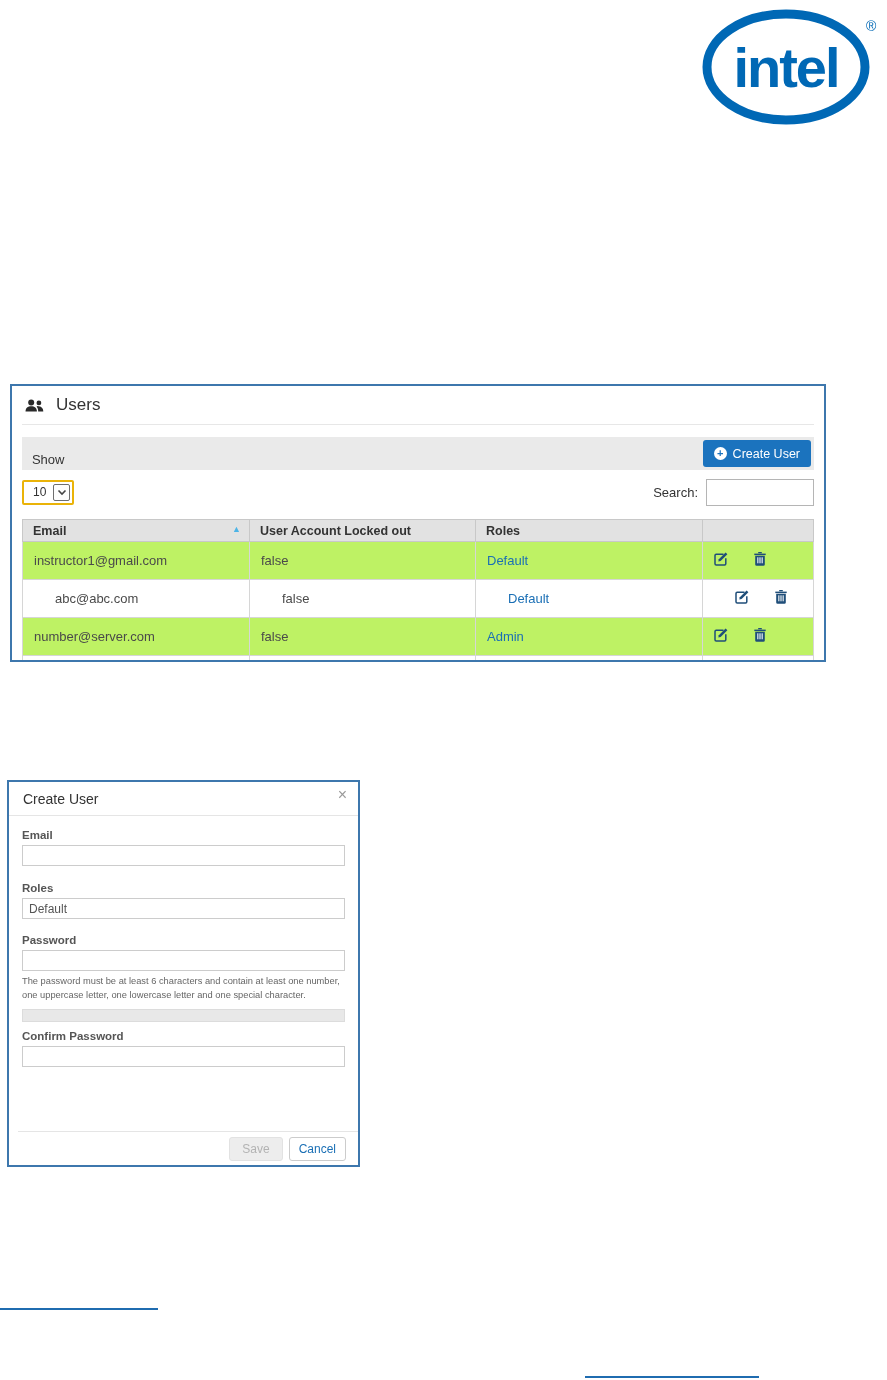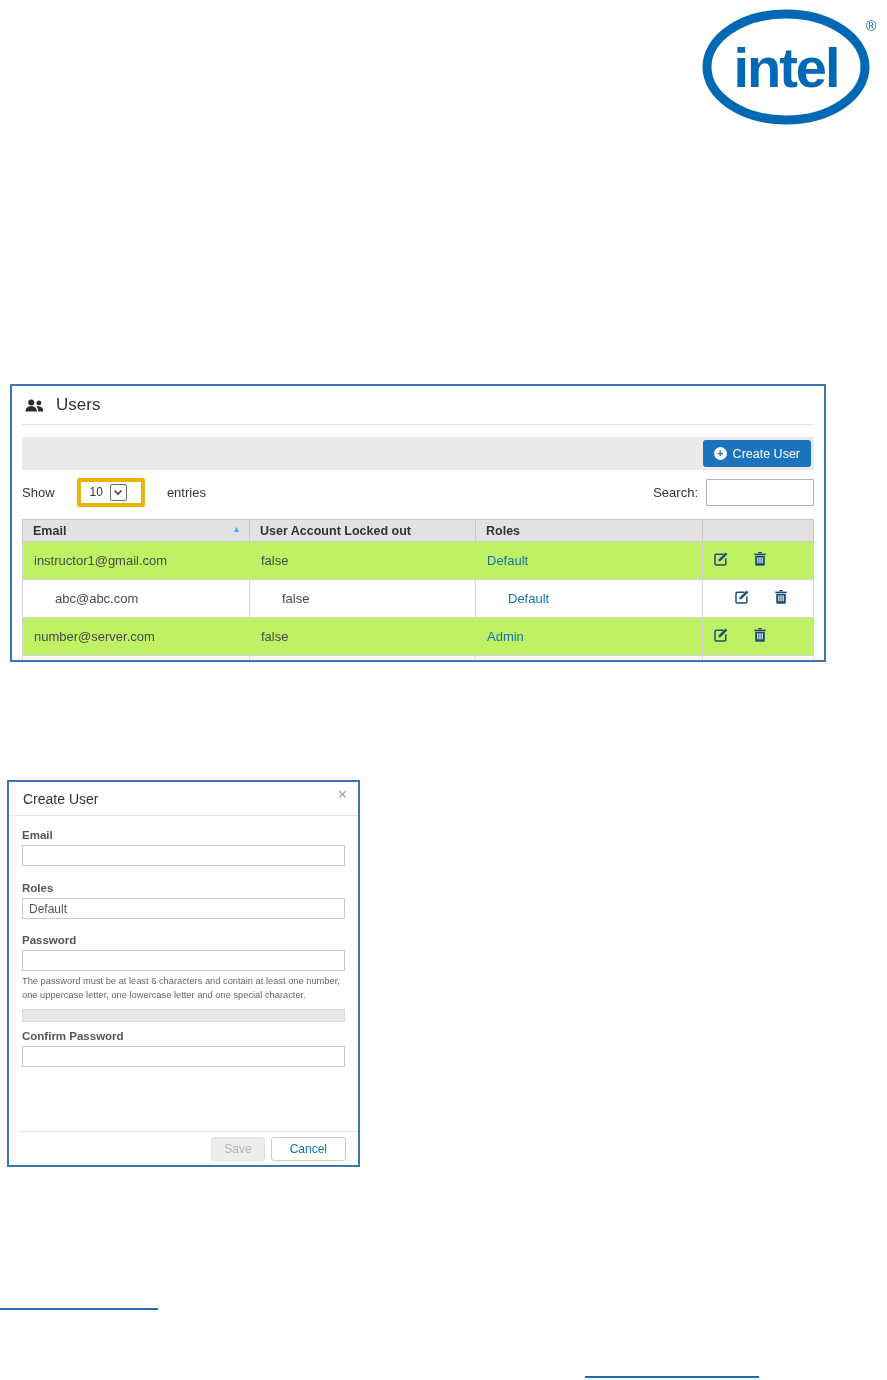--- a/index.html
+++ b/index.html
@@ -30,24 +30,24 @@
     font-family:"Liberation Sans", sans-serif;
   }
   .plus-icon {
     width:13px; height:13px; border-radius:50%; background:#fff; color:#1b73be;
     font-size:11px; line-height:12px; font-weight:bold; text-align:center; display:inline-block;
   }
   .controls {
     position:absolute; top:92px; left:10px; right:10px; height:28px;
     display:flex; justify-content:space-between; align-items:center; font-size:13px; color:#333;
   }
-  .controls-left { display:inline-flex; align-items:center; gap:22px; }
+  .controls-left { display:inline-flex; align-items:center; gap:13px;flex-direction:column; }
   .entries-select {
-    display:inline-flex; align-items:center; gap:7px; border:4px solid #eab308; border-radius:2px;
-    background:#fff; padding:2px 14px 2px 9px; font-size:12px; cursor:pointer;
+    display:inline-flex; align-items:center; gap:7px; border:2px solid #eab308; border-radius:2px;
+    background:#fff; padding:2px 2px 2px 9px; font-size:12px; cursor:pointer;
   }
   .chev-box {
     width:17px; height:17px; border:1px solid #6e6e6e; border-radius:2px; background:#fdfdfd;
     display:inline-flex; align-items:center; justify-content:center;
   }
   .controls-right { display:inline-flex; align-items:center; gap:8px; }
   .search-input { width:108px; height:27px; border:1px solid #b5b5b5; font-size:13px; padding:0 6px; }
 
   .table-wrap { position:absolute; top:133px; left:10px; right:10px; bottom:0; overflow:hidden; }
   table.users-table { border-collapse:collapse; width:100%; table-layout:fixed; }
@@ -95,21 +95,21 @@
   .modal-footer {
     position:absolute; left:9px; right:0; bottom:0; height:34px; border-top:1px solid #e5e5e5;
     display:flex; align-items:center; justify-content:flex-end; gap:6px; padding:0 12px;
   }
   .save-btn {
     background:#ededed; color:#b3b3b3; border:1px solid #e2e2e2; border-radius:3px;
     font-size:12px; padding:4px 12px; font-family:"Liberation Sans", sans-serif;
   }
   .cancel-btn {
     background:#fff; color:#1a6fb5; border:1px solid #ccc; border-radius:3px;
-    font-size:12px; padding:4px 18px; cursor:pointer; font-family:"Liberation Sans", sans-serif;
+    font-size:12px; padding:4px 9px; cursor:pointer; font-family:"Liberation Sans", sans-serif;
   }
 
   
   .footnote-line { position:absolute; left:0; top:1308px; width:158px; height:2px; background:#1f6cb0; }
   .footer-underline { position:absolute; left:585px; top:1376px; width:174px; height:2px; background:#1f6cb0; }
 </style>
 </head>
 <body>
 
 <div class="logo-wrap">

